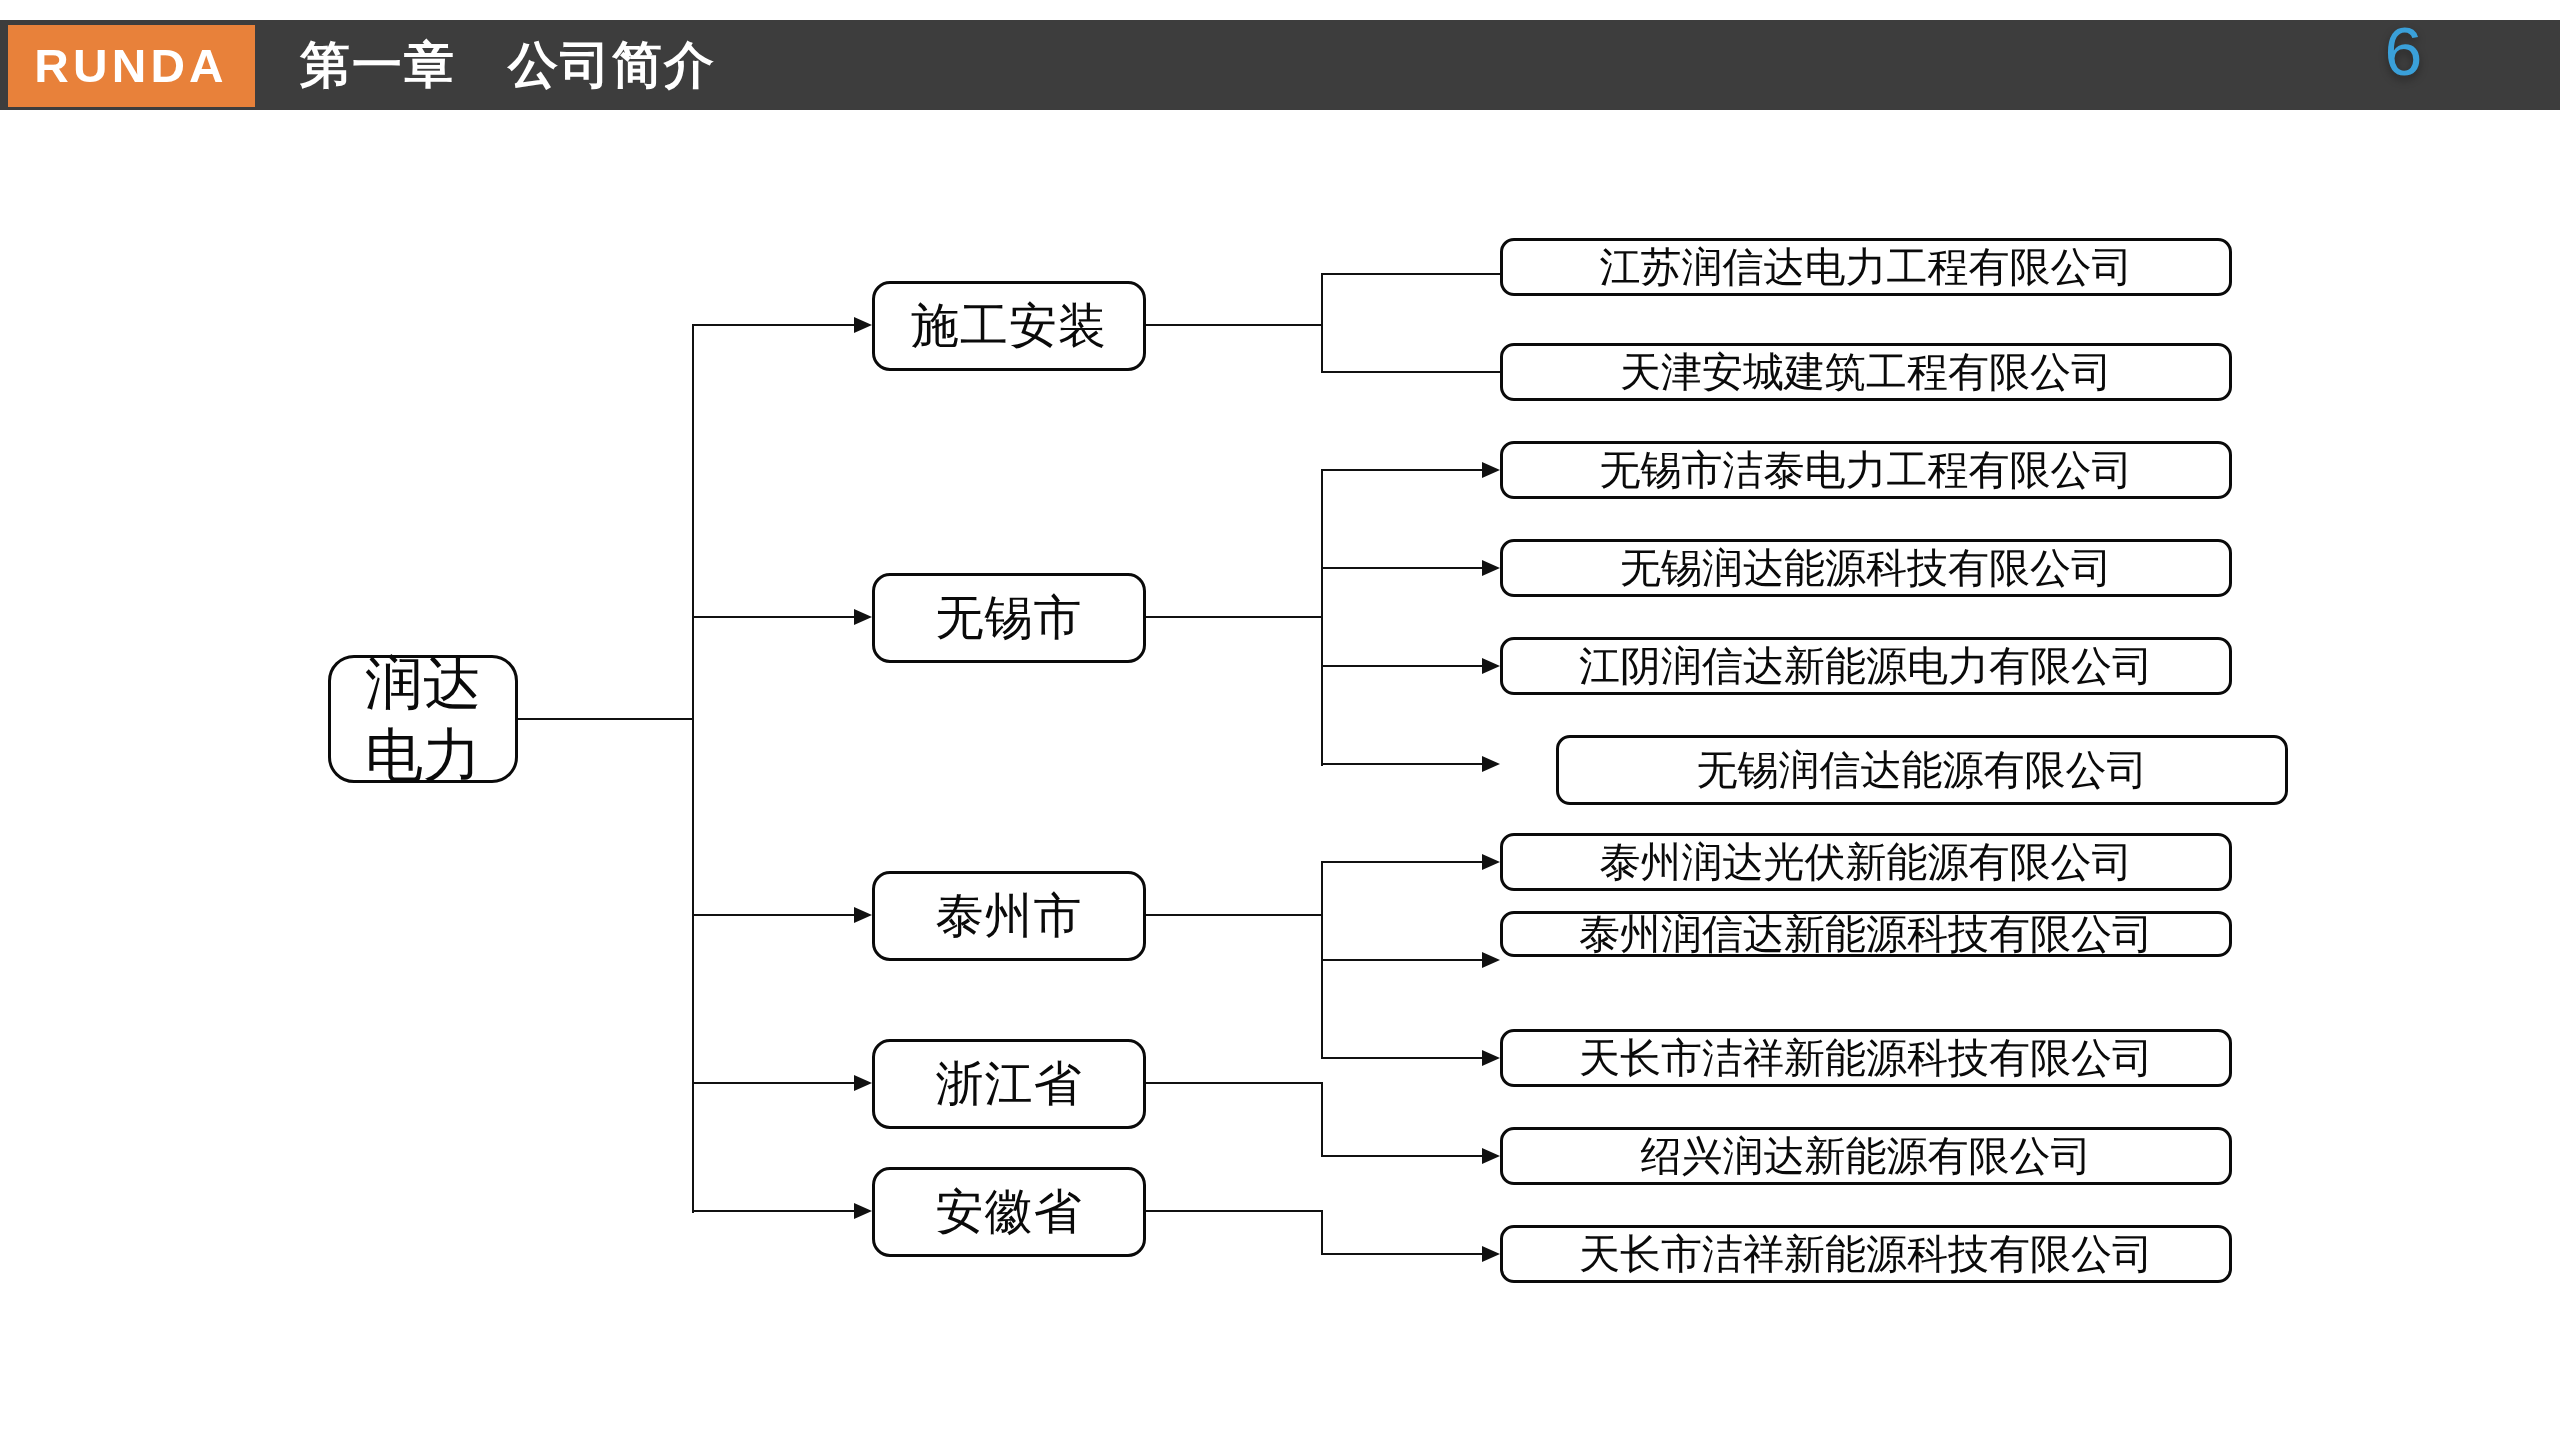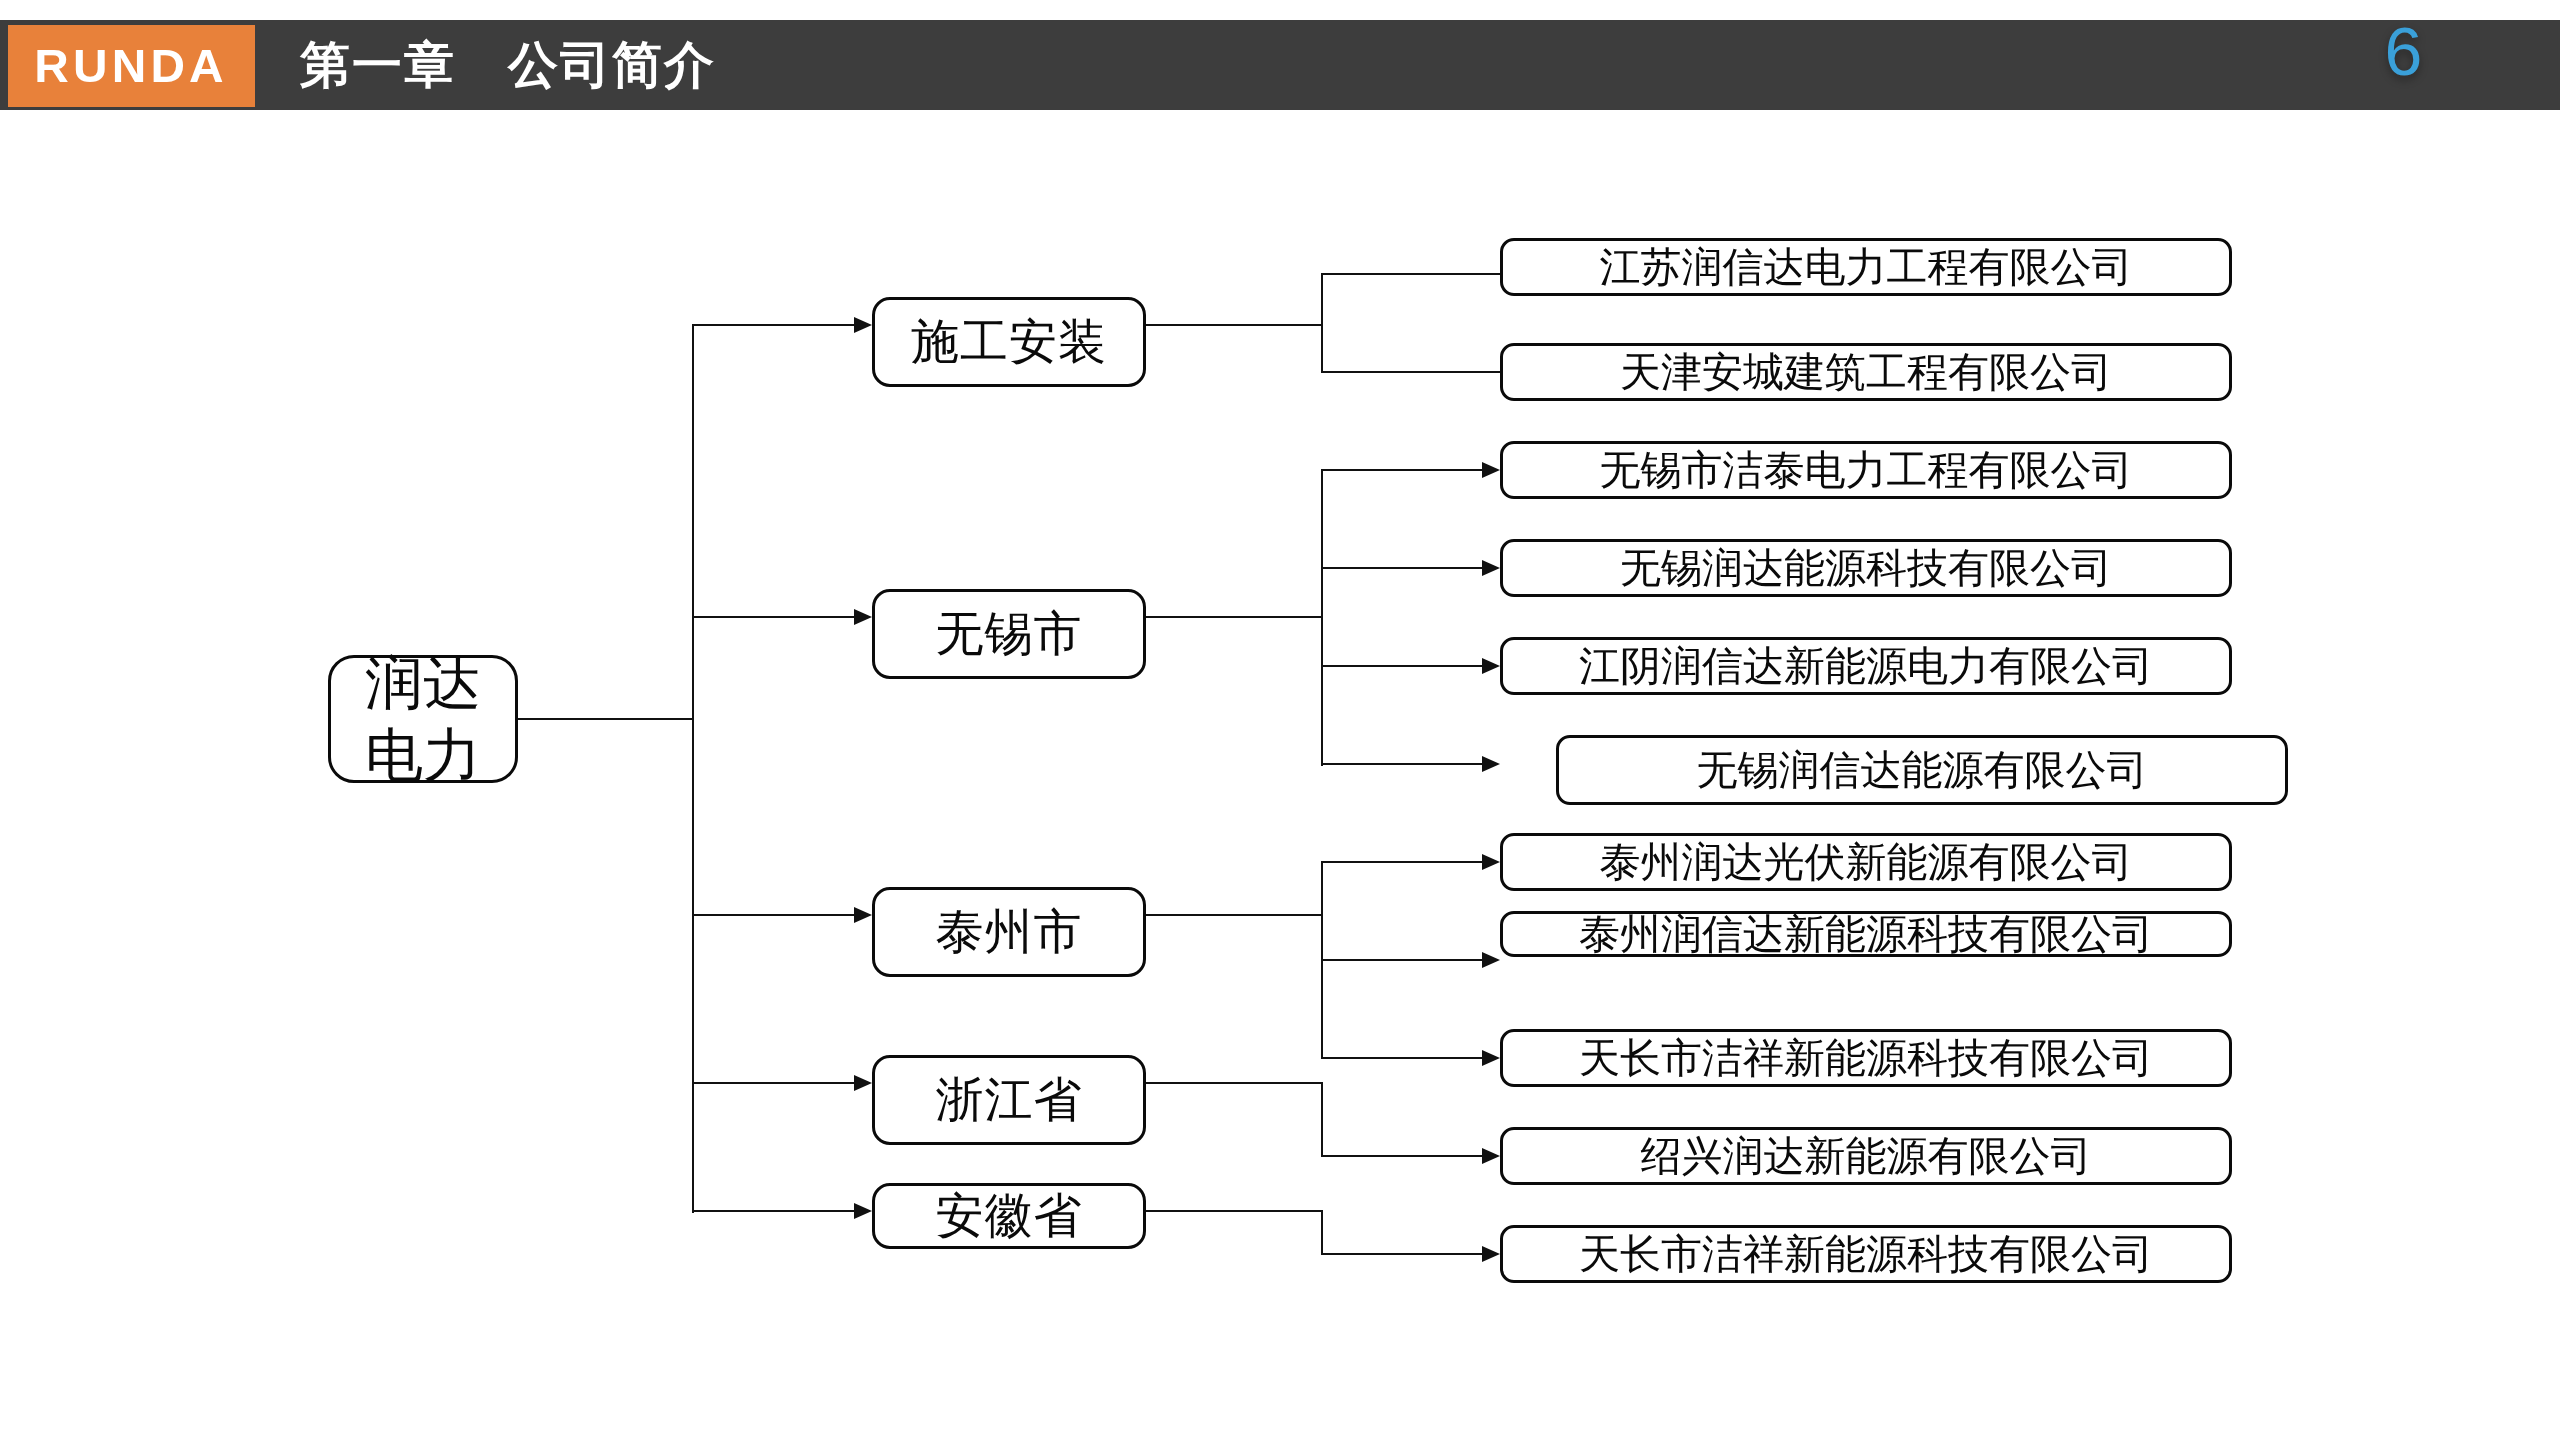--- a/index.html
+++ b/index.html
@@ -43,21 +43,21 @@
     position:absolute; width:0; height:0;
     border-top:8px solid transparent; border-bottom:8px solid transparent;
     border-left:18px solid #111111;
   }
   .node {
     position:absolute; background:#ffffff; border:3px solid #0a0a0a;
     display:flex; align-items:center; justify-content:center;
     color:#0a0a0a; text-align:center; box-sizing:border-box;
   }
   .node.root  { border-radius:26px; font-size:58px; flex-direction:column; line-height:1.25; }
-  .node.l2    { border-radius:18px; font-size:48px; letter-spacing:1px;margin-top:16px; }
+  .node.l2    { border-radius:18px; font-size:48px; letter-spacing:1px; }
   .node.l3    { border-radius:14px; font-size:41px; }
 </style>
 </head>
 <body>
 
 <div class="slide">
 
   <div class="header-bar">
     <div class="logo-block">
       <span class="logo-text">RUNDA</span>
@@ -130,21 +130,21 @@
   </div>
   <div class="node l2" style="left:872px;top:573px;width:274px;height:90px">
     <span>无锡市</span>
   </div>
   <div class="node l2" style="left:872px;top:871px;width:274px;height:90px">
     <span>泰州市</span>
   </div>
   <div class="node l2" style="left:872px;top:1039px;width:274px;height:90px">
     <span>浙江省</span>
   </div>
-  <div class="node l2" style="left:872px;top:1167px;width:274px;height:66px">
+  <div class="node l2" style="left:872px;top:1167px;width:274px;height:90px">
     <span>安徽省</span>
   </div>
 
   <div class="node l3" style="left:1500px;top:238px;width:732px;height:58px">
     <span>江苏润信达电力工程有限公司</span>
   </div>
   <div class="node l3" style="left:1500px;top:343px;width:732px;height:58px">
     <span>天津安城建筑工程有限公司</span>
   </div>
   <div class="node l3" style="left:1500px;top:441px;width:732px;height:58px">

